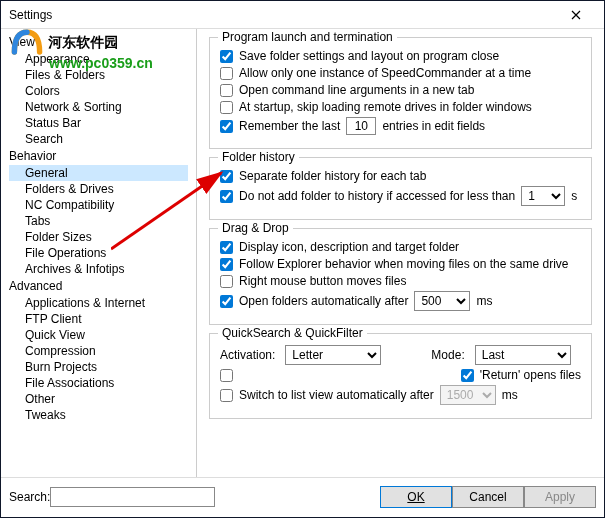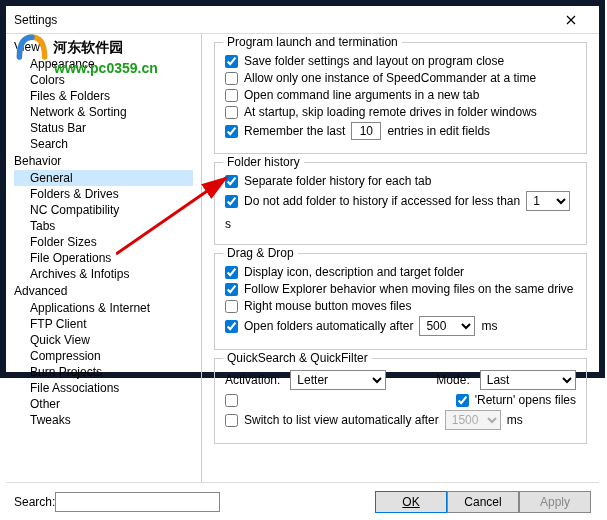--- a/index.html
+++ b/index.html
@@ -1,17 +1,17 @@
 <!DOCTYPE html>
 <html><head>
 <meta charset="utf-8">
 <style>
 * { box-sizing: border-box; margin: 0; padding: 0; }
 body { font-family: 'Segoe UI', Tahoma, sans-serif; font-size: 12px; background: #fff; width: 607px; height: 520px; position: relative; overflow: hidden; }
-.window { border: 6px solid #0f172a; width: 605px; height: 378px; position: relative; }
+.window { border: 1px solid #0f172a; width: 605px; height: 518px; position: relative; }
 .titlebar { height: 28px; background: #fff; border-bottom: 1px solid #ddd; display: flex; align-items: center; justify-content: space-between; padding: 0 8px; }
 .titlebar .title { font-size: 12px; }
 .titlebar .close { width: 40px; height: 20px; display: flex; align-items: center; justify-content: center; cursor: pointer; }
 .titlebar .close svg { width: 10px; height: 10px; }
 .watermark { position: absolute; top: 24px; left: 8px; z-index: 10; pointer-events: none; }
 .watermark .logo { width: 36px; height: 36px; display: inline-block; vertical-align: middle; }
 .watermark .logo svg { width: 36px; height: 36px; }
 .watermark .text1 { display: inline-block; color: #000; font-size: 14px; font-weight: bold; vertical-align: middle; }
 .watermark .url { position: absolute; top: 30px; left: 40px; color: #1a9e1a; font-size: 14px; font-weight: bold; }
 .content { display: flex; height: 448px; }
@@ -69,22 +69,22 @@
         </marker>
       </defs>
     <line x1="0" y1="78" x2="110" y2="2" stroke="#d00" stroke-width="3" marker-end="url(#ah)"></line>
   </svg>
 
   <div class="content">
     <div class="tree-panel">
       <ul class="tree">
         <li class="cat">View</li>
         <li class="item">Appearance</li>
+        <li class="item">Files &amp; Folders</li>
         <li class="item">Colors</li>
-        <li class="item">Files &amp; Folders</li>
         <li class="item">Network &amp; Sorting</li>
         <li class="item">Status Bar</li>
         <li class="item">Search</li>
         <li class="cat">Behavior</li>
         <li class="item selected">General</li>
         <li class="item">Folders &amp; Drives</li>
         <li class="item">NC Compatibility</li>
         <li class="item">Tabs</li>
         <li class="item">Folder Sizes</li>
         <li class="item">File Operations</li>

